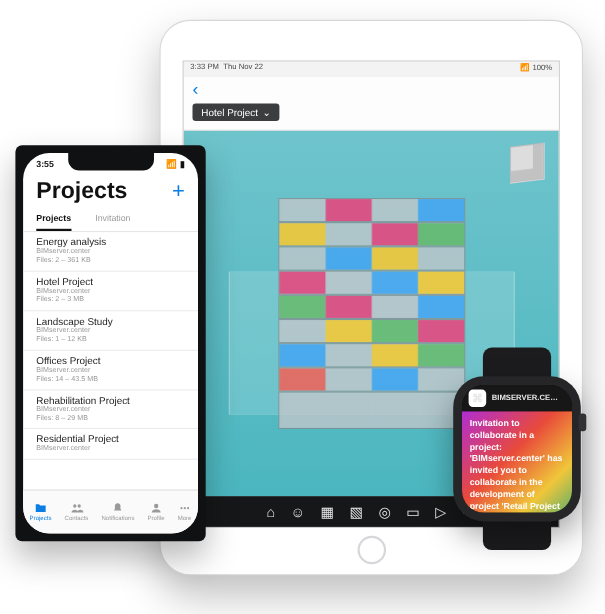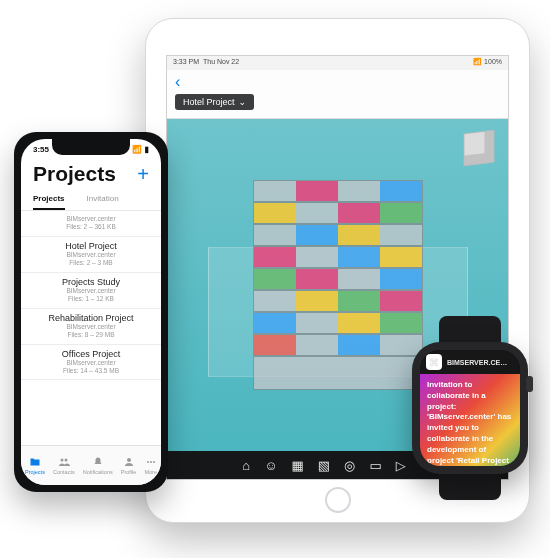--- a/index.html
+++ b/index.html
@@ -131,27 +131,26 @@
     width: 26px; height: 26px;
     border-radius: 50%;
     border: 2px solid #d6d7db;
   }
 
   
   .iphone {
     position: absolute;
     left: 14px;
     top: 132px;
-    width: 154px;
+    width: 173px;
     height: 360px;
     background: #101112;
-    border-radius: 22px;
+    border-radius: 6px;
     box-shadow: 0 15px 30px rgba(0,0,0,0.28);
     padding: 7px;
-    text-align: center;
   }
   .iphone .screen {
     background: #fff;
     width: 100%; height: 100%;
     border-radius: 24px;
     position: relative;
     overflow: hidden;
     display: flex;
     flex-direction: column;
   }
@@ -410,37 +409,42 @@
     <div class="ptitle">
       <h2>Projects</h2>
       <span class="plus">+</span>
     </div>
     <div class="tabs">
       <div class="tab active">Projects</div>
       <div class="tab">Invitation</div>
     </div>
     <div class="list">
       <div class="item">
+          <div class="t">Energy analysis</div>
           <div class="s"><span>BIMserver.center</span><br><span>Files: 2 – 361 KB</span></div>
         </div>
       <div class="item">
           <div class="t">Hotel Project</div>
           <div class="s"><span>BIMserver.center</span><br><span>Files: 2 – 3 MB</span></div>
         </div>
       <div class="item">
-          <div class="t">Projects Study</div>
+          <div class="t">Landscape Study</div>
           <div class="s"><span>BIMserver.center</span><br><span>Files: 1 – 12 KB</span></div>
+        </div>
+      <div class="item">
+          <div class="t">Offices Project</div>
+          <div class="s"><span>BIMserver.center</span><br><span>Files: 14 – 43.5 MB</span></div>
         </div>
       <div class="item">
           <div class="t">Rehabilitation Project</div>
           <div class="s"><span>BIMserver.center</span><br><span>Files: 8 – 29 MB</span></div>
         </div>
       <div class="item">
-          <div class="t">Offices Project</div>
-          <div class="s"><span>BIMserver.center</span><br><span>Files: 14 – 43.5 MB</span></div>
+          <div class="t">Residential Project</div>
+          <div class="s"><span>BIMserver.center</span><br></div>
         </div>
 
     </div>
     <div class="tabbar">
       <div class="tb active">
           <svg viewBox="0 0 24 24" fill="currentColor">
             <path d="M3 5h6l2 2h10v12H3z"></path>
           </svg>
           <span>Projects</span>
         </div>

